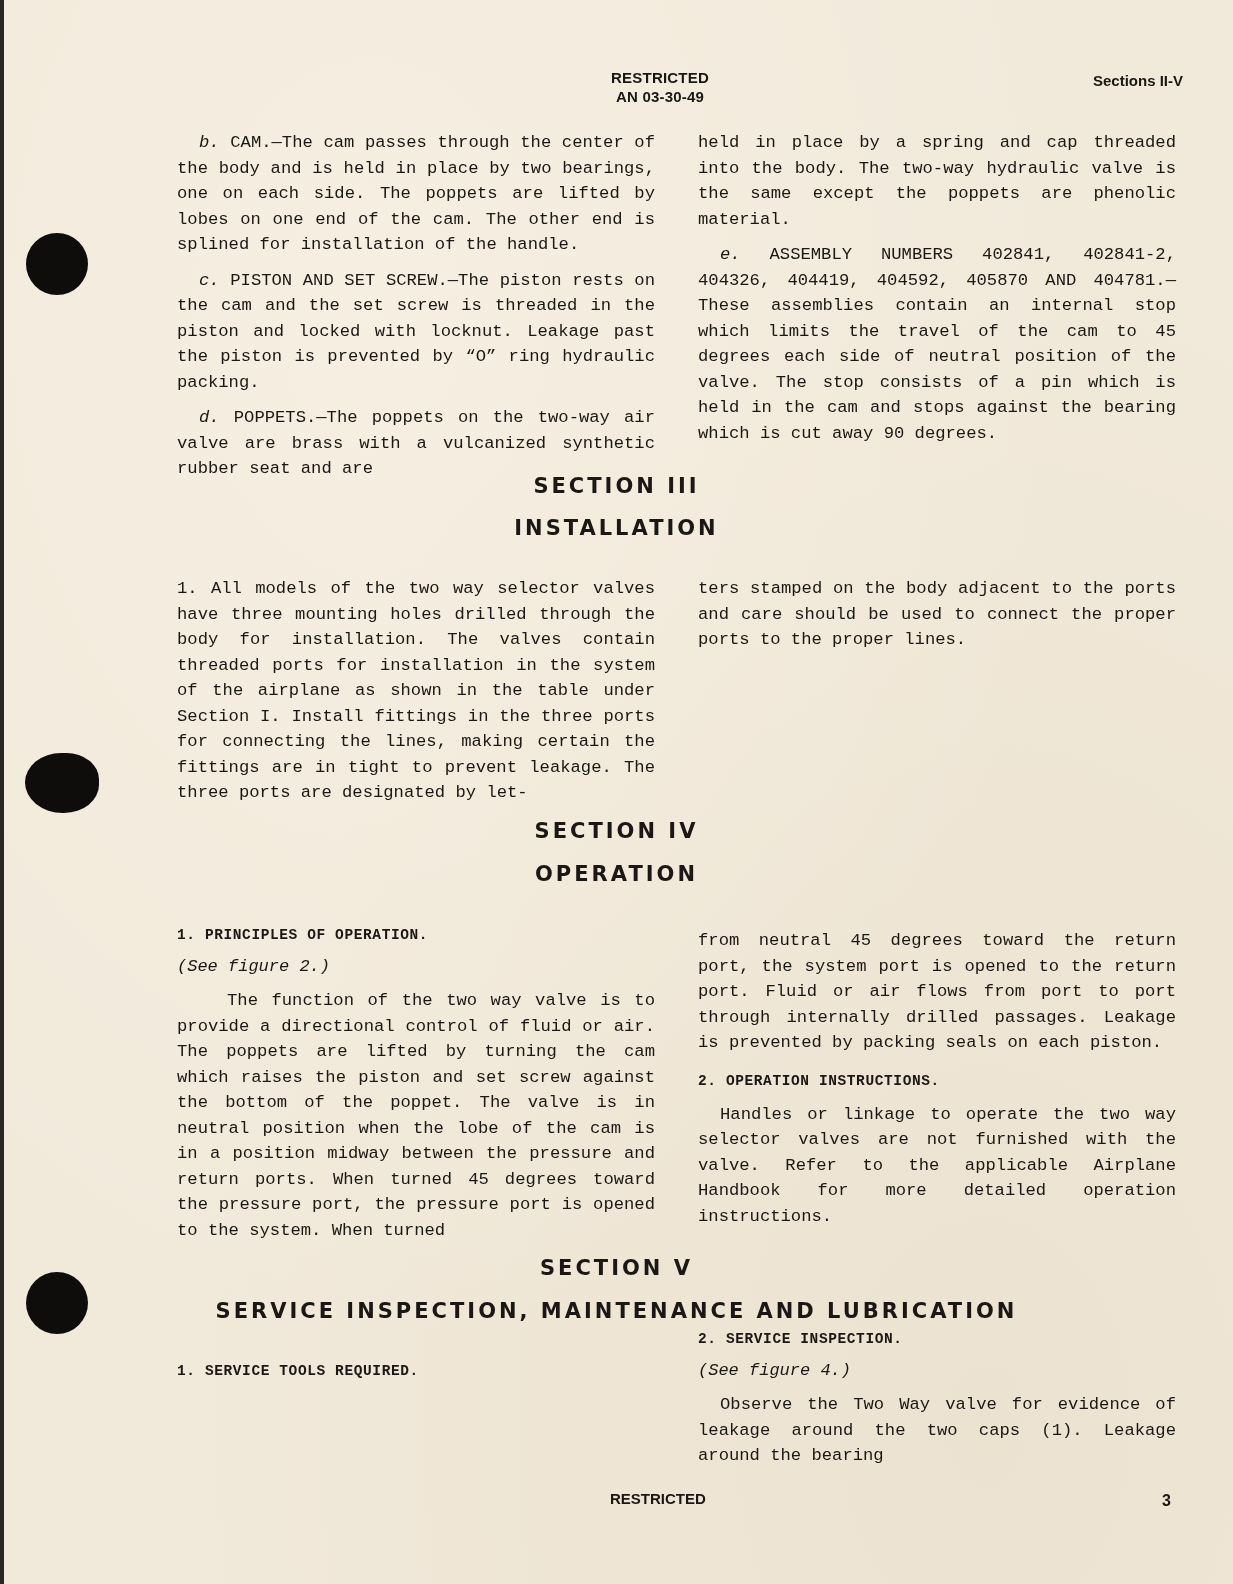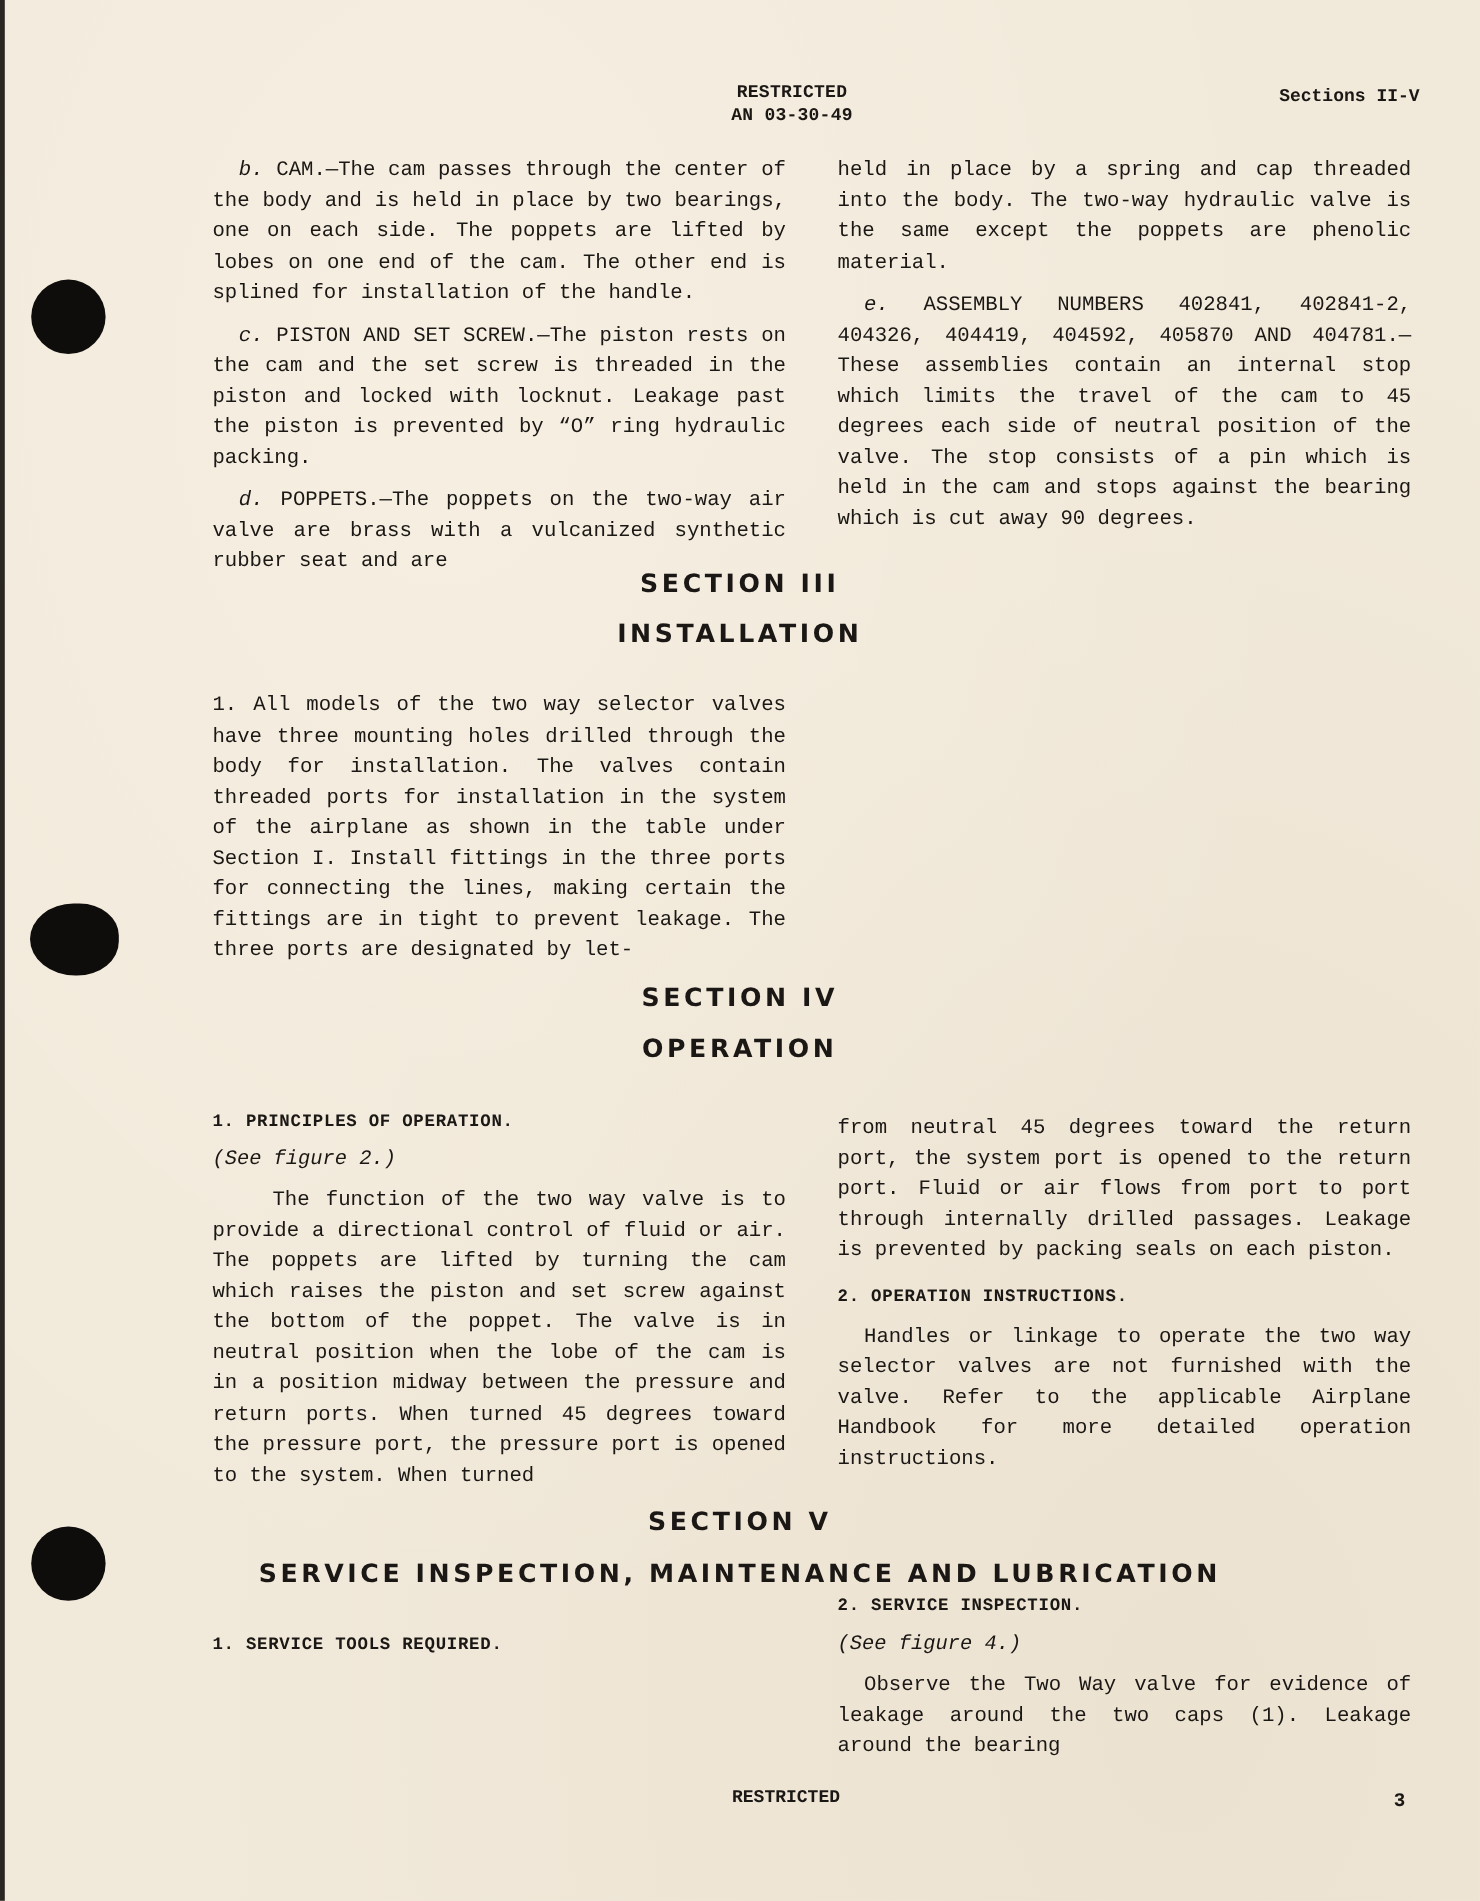--- a/index.html
+++ b/index.html
@@ -20,21 +20,21 @@
     }
     .edge-left {
       position: absolute; left: 0; top: 0; width: 4px; height: 100%;
       background: #2a2622;
     }
     .punch-hole {
       position: absolute; width: 62px; height: 62px; border-radius: 50%;
       background: #0e0d0c;
     }
     .sans-bold {
-      font-family: Liberation Mono, monospace;
+      font-family: Liberation Sans, sans-serif;
       font-weight: bold;
     }
     .serif {
       font-family: "Liberation Serif", serif;
     }
     .hdr-center {
       position: absolute; left: 560px; top: 68px; width: 200px;
       text-align: center; font-size: 15px; line-height: 19px; letter-spacing: 0.2px;
     }
     .hdr-right {
@@ -113,20 +113,21 @@
     </p>
   </div>
 
   <div class="section-title" style="top:474px;">SECTION III</div>
   <div class="section-title" style="top:516px;">INSTALLATION</div>
 
   <div class="col col-left serif" style="top:576px;">
     <p>1. All models of the two way selector valves have three mounting holes drilled through the body for installation. The valves contain threaded ports for installation in the system of the airplane as shown in the table under Section I. Install fittings in the three ports for connecting the lines, making certain the fittings are in tight to prevent leakage. The three ports are designated by let-</p>
   </div>
   <div class="col col-right serif" style="top:576px;">
+    <p>ters stamped on the body adjacent to the ports and care should be used to connect the proper ports to the proper lines.</p>
   </div>
 
   <div class="section-title" style="top:819px;">SECTION IV</div>
   <div class="section-title" style="top:862px;">OPERATION</div>
 
   <div class="col col-left" style="top:924px;">
     <p class="sub-head">1. PRINCIPLES OF OPERATION.</p>
     <p class="fig-ref">(See figure 2.)</p>
     <p class="serif indent2">The function of the two way valve is to provide a directional control of fluid or air. The poppets are lifted by turning the cam which raises the piston and set screw against the bottom of the poppet. The valve is in neutral position when the lobe of the cam is in a position midway between the pressure and return ports. When turned 45 degrees toward the pressure port, the pressure port is opened to the system. When turned</p>
   </div>

